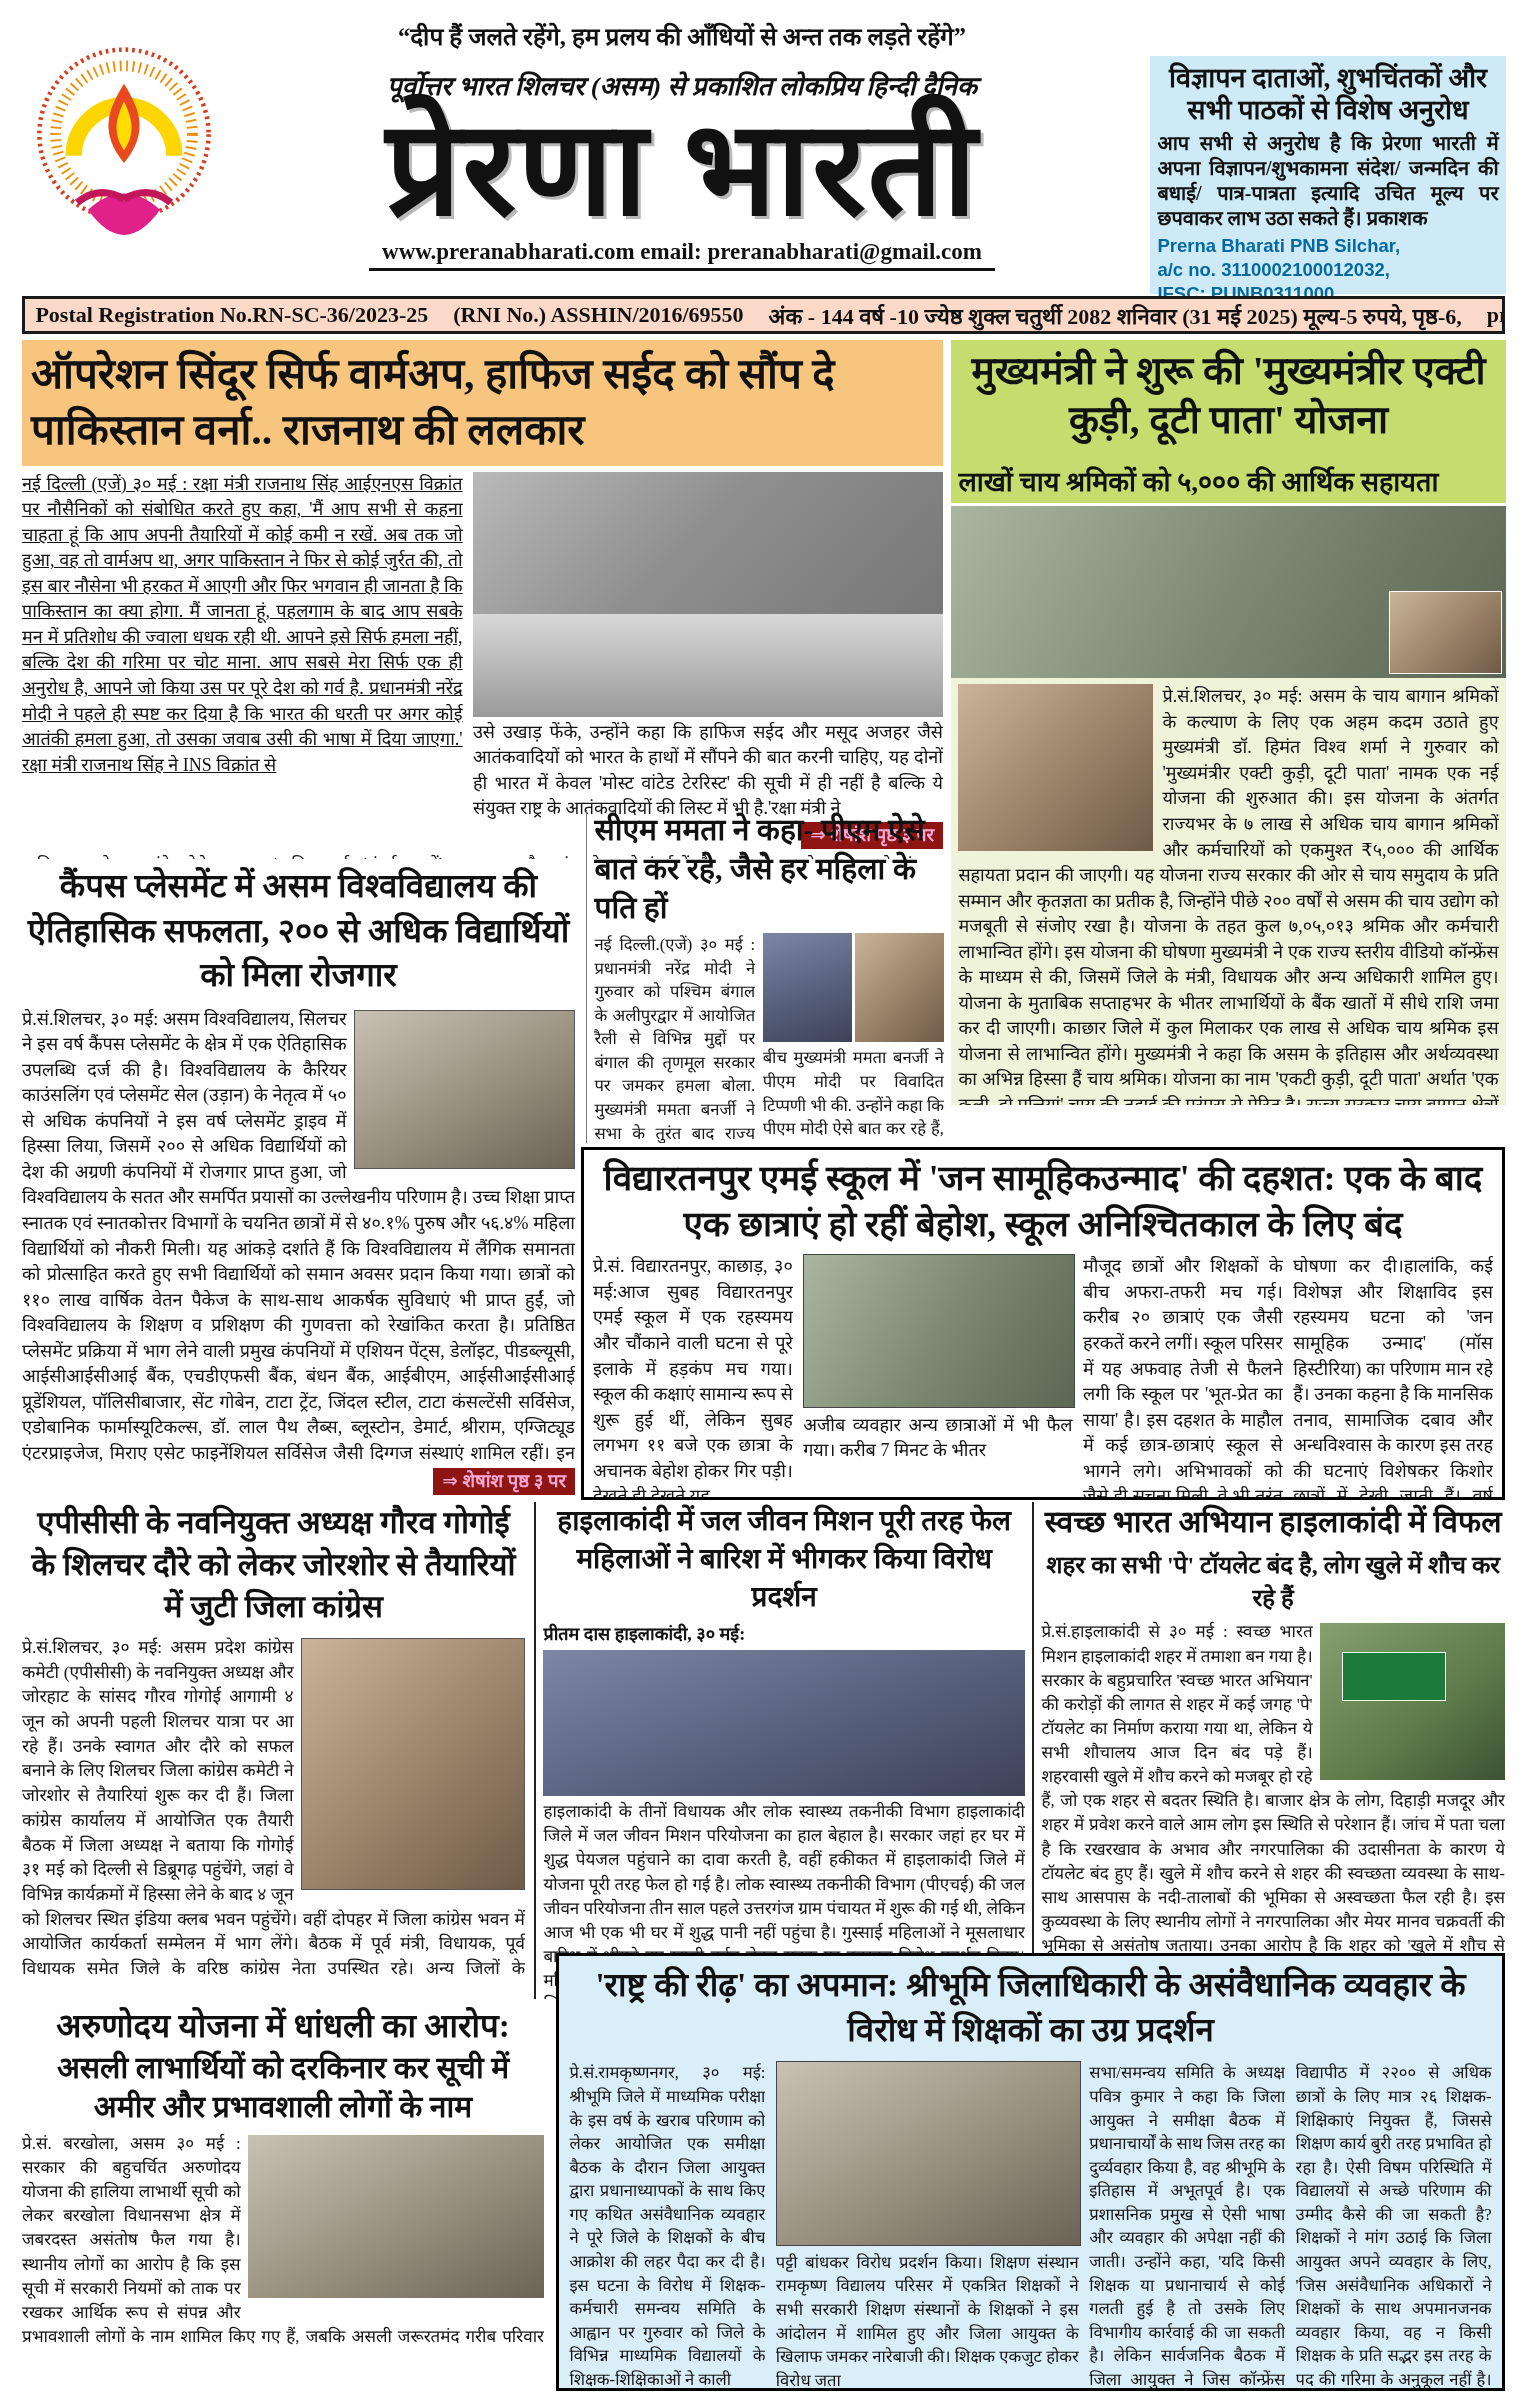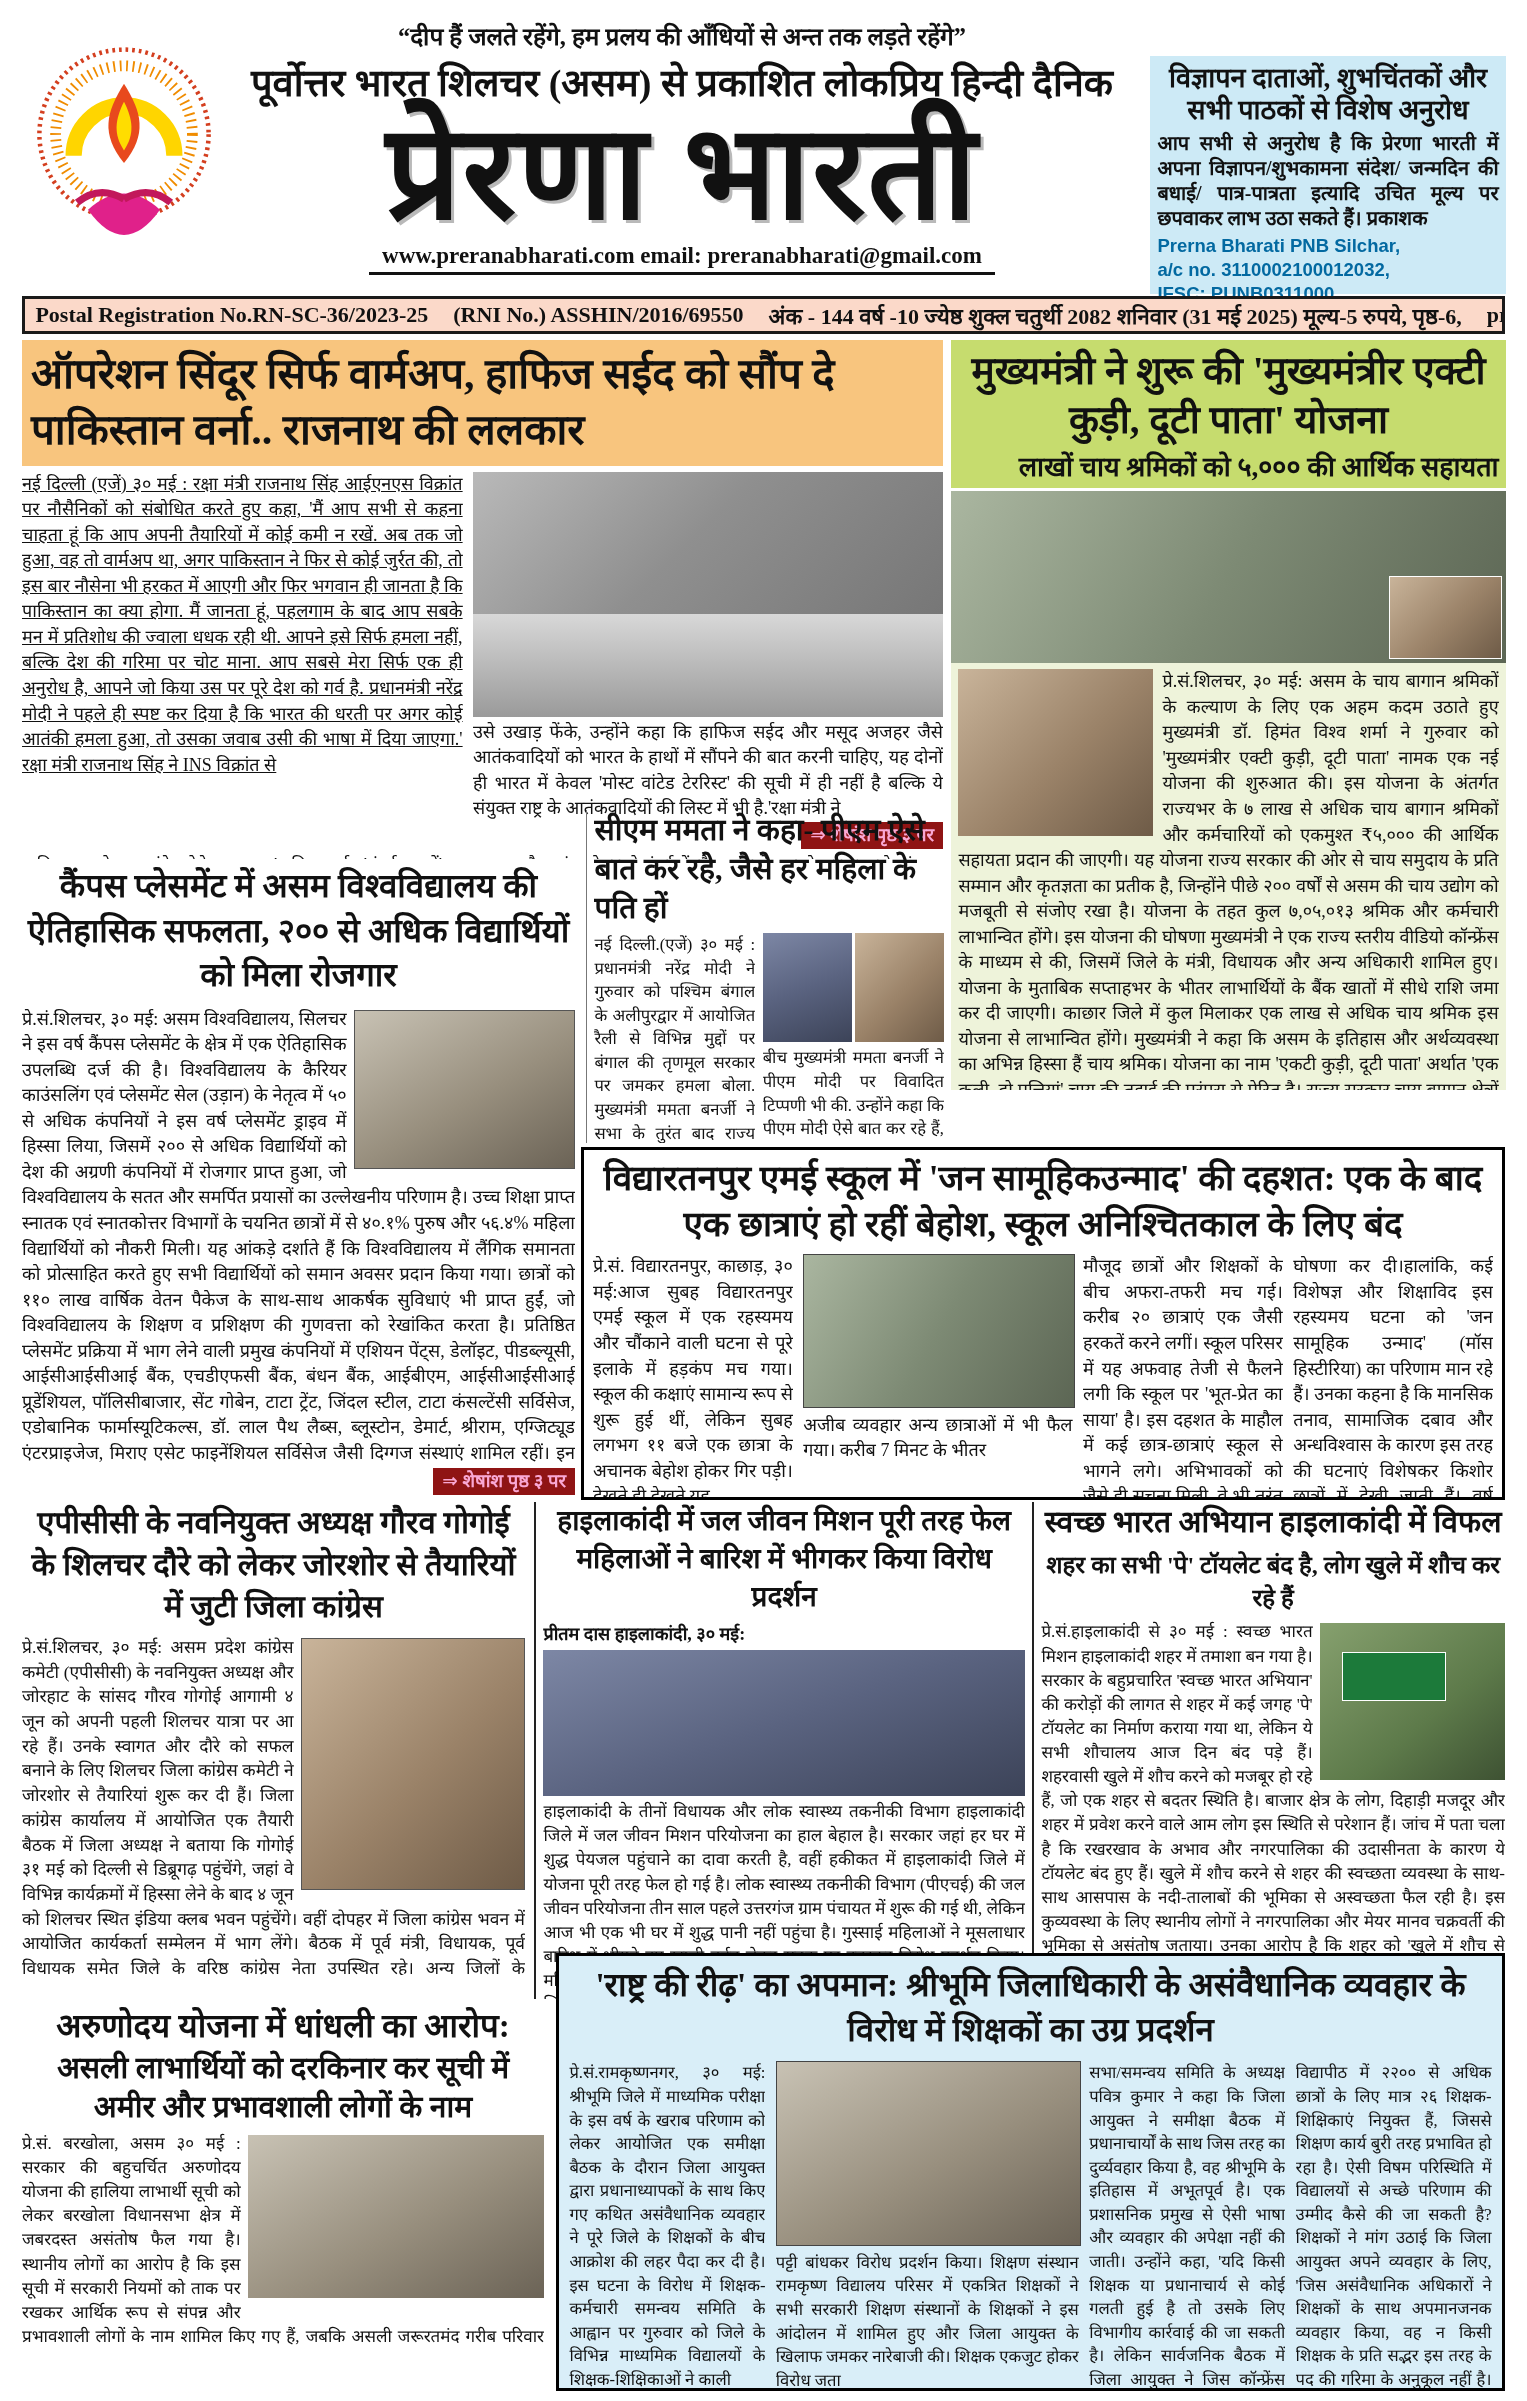--- a/index.html
+++ b/index.html
@@ -5,21 +5,21 @@
   html,body{margin:0;padding:0;background:#e8e8e8;}
   .page{position:relative;width:1528px;height:2401px;background:#ffffff;overflow:hidden;
         font-family:"Liberation Serif","DejaVu Sans",serif;color:#111;}
   .abs{position:absolute;}
   .ovh{overflow:hidden;}
 
   
   .logo{left:34px;top:43px;width:180px;height:204px;}
   .mast-center{left:222px;top:19px;width:920px;text-align:center;}
   .tagline{font-size:24.4px;font-weight:bold;}
-  .subtitle{font-size:38px;font-weight:bold;margin-top:3px;}
+  .subtitle{font-size:26px;font-weight:bold;margin-top:15px;font-style:italic;}
   .paper-title{font-size:132px;font-weight:bold;line-height:1.02;letter-spacing:1.5px;
                text-shadow:3px 3px 0 #b9b9b9;}
   .contact{display:inline-block;font-size:23px;font-weight:bold;border-bottom:3.7px solid #111;
            padding:0 13.3px 3px;margin-top:1.5px;}
   .notice{left:1150px;top:56px;width:356px;height:238px;background:#cdeaf6;padding:6px 7.4px;
           box-sizing:border-box;}
   .notice-t{font-size:27px;font-weight:bold;text-align:center;line-height:1.2;}
   .notice-b{font-size:20px;font-weight:bold;text-align:justify;margin:4.4px 0 3px;line-height:1.25;}
   .bank{font-family:"Liberation Sans","DejaVu Sans",sans-serif;font-size:18.5px;font-weight:bold;
         color:#0369a1;line-height:1.3;}
@@ -48,21 +48,21 @@
   .s1-row{display:flex;gap:10.4px;margin-top:6px;}
   .s1-col1{width:441px;font-size:18px;height:302px;text-decoration:underline;}
   .s1-right{width:470px;}
   .s1-under{font-size:18px;margin-top:3px;}
   .s1-full{font-size:18px;margin-top:4.4px;}
 
   
   .s2{left:951px;top:340px;width:555px;height:806px;}
   .s2 .hl-box{background:#c6dc6e;padding:7.4px 7.4px 4.4px;}
   .s2-h{font-size:39px;line-height:1.25;text-align:center;}
-  .s2-sub{font-size:27px;font-weight:bold;text-align:right;margin-top:2px;}
+  .s2-sub{font-size:27px;font-weight:bold;text-align:left;margin-top:17px;}
   .s2-photo{width:100%;height:172px;margin-top:3px;}
   .s2-body{background:#eef3da;padding:6px 7.4px;font-size:18px;height:427px;box-sizing:border-box;}
   .s2-portrait{float:left;width:195px;height:167px;margin:0 9px 4.4px 0;}
 
   
   .s3{left:22px;top:864px;width:553px;height:634px;}
   .s3-h{font-size:33px;text-align:center;line-height:1.35;}
   .s3-body{font-size:18px;margin-top:9px;height:458px;}
   .s3-photo{float:right;width:219px;height:157px;margin:3px 0 6px 7.4px;border:0.7px solid #555;}
 

